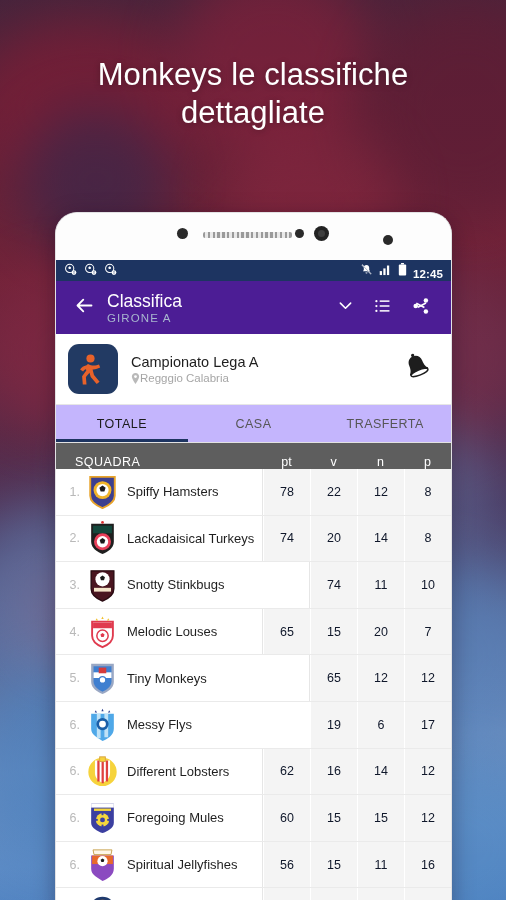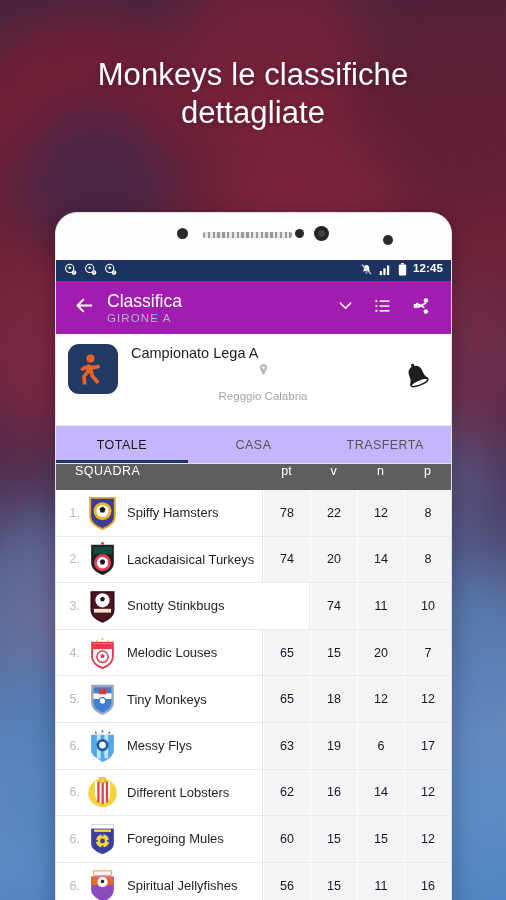--- a/index.html
+++ b/index.html
@@ -76,66 +76,66 @@
     border-radius: 2px;
   }
 
   
   #statusbar {
     height: 21px; background: #1d3461;
     display: flex; align-items: center; padding: 0 8px;
     color: #ffffff;
   }
   .sb-left { display: flex; gap: 7px; align-items: center; }
-  .sb-right { margin-left: auto; display: flex; gap: 6px; align-items: flex-start; }
+  .sb-right { margin-left: auto; display: flex; gap: 6px; align-items: flex-end; }
   #sb-time { font-size: 11.5px; font-weight: 700; letter-spacing: .1px; }
 
   
   #appbar {
-    background: #a21caf; color: #fff;
+    background: #4c1d95; color: #fff;
     height: 53px; display: flex; align-items: center; padding: 0 11px;
   }
   #back-btn { width: 34px; display: flex; align-items: center; justify-content: center; cursor: pointer; }
   #titlebox { flex: 1; padding-left: 6px; }
   #appbar-title { font-size: 17.5px; font-weight: 400; line-height: 20px; }
   #appbar-sub { font-size: 11.5px; color: #a8b6cf; letter-spacing: 1.1px; line-height: 14px; }
   .bar-icon { width: 38px; display: flex; align-items: center; justify-content: center; cursor: pointer; }
 
   
   #comp-card {
-    background: #fff; display: flex; 
-    padding: 10px 12px; border-bottom: 1px solid #e6e6e6; height: 92px;
+    background: #fff; display: flex; align-items: center;
+    padding: 10px 12px; border-bottom: 1px solid #e6e6e6; height: 71px;
   }
   #comp-logo {
     width: 50px; height: 50px; border-radius: 11px; background: #223a63;
     flex: none; position: relative; overflow: hidden;
   }
   #comp-meta { flex: 1; padding-left: 13px; min-width: 0; }
   #comp-name { font-size: 14.5px; color: #1e1e1e; line-height: 18px; }
   #comp-sport { font-size: 11.5px; color: #3b3b3b; font-style: italic; line-height: 15px; }
-  #comp-place-row { display: flex; align-items: center; gap: 12px; line-height: 15px; flex-direction: column; }
+  #comp-place-row { display: flex; align-items: center; gap: 0; line-height: 15px; }
   #comp-place { font-size: 11.5px; color: #a6a6a6; }
   #bell-btn { width: 44px; display: flex; align-items: center; justify-content: center; cursor: pointer; }
 
   
   #tabs { display: flex; background: #c4b5fd; border-bottom: 1px solid #e2e2e2; height: 38px; }
   .tab {
     flex: 1; display: flex; align-items: center; justify-content: center;
     font-size: 12.5px; color: #565656; letter-spacing: .45px; cursor: pointer;
     position: relative;
   }
   .tab.active { color: #1b1b1b; }
   .tab.active::after {
     content: ""; position: absolute; left: 0; right: 0; bottom: 0;
     height: 3px; background: #1d3461;
   }
 
   
   #thead {
-    display: flex; align-items: flex-start; background: #5e5e5e; color: #fff;
+    display: flex; align-items: flex-end; background: #5e5e5e; color: #fff;
     height: 26px; font-size: 12.5px;
   }
   #thead .th-team { flex: 1; padding-left: 19px; letter-spacing: .5px; }
   .th-stat { width: 47px; text-align: center; }
 
   .trow {
     display: flex; align-items: center; background: #fff;
     border-bottom: 1px solid #eaeaea; height: 46.6px;
   }
   .trow .cell-team { flex: 1; display: flex; align-items: center; min-width: 0; }
@@ -426,40 +426,38 @@
               <path d="M4 3h24v19c0 7-7 11-12 13C11 33 4 29 4 22z" fill="#9aa8c4"></path>
               <path d="M6.5 5.5h19v16c0 6-6 9.5-9.5 11-3.5-1.5-9.5-5-9.5-11z" fill="#3f7fd0"></path>
               <rect x="6.5" y="12" width="19" height="6" fill="#fff"></rect>
               <rect x="12" y="7" width="8" height="6" fill="#d63b3b"></rect>
               <circle cx="16" cy="20" r="3.4" fill="#fff" stroke="#3f7fd0" stroke-width="1.2"></circle>
             </svg>
         </div>
         <div class="tname">Tiny Monkeys</div>
       </div>
       <div class="stat first">65</div>
-      <div class="stat">18</div>
       <div class="stat">12</div>
       <div class="stat">12</div>
     </div>
 
     <div class="trow">
       <div class="cell-team">
         <div class="rank">6.</div>
         <div class="crest">
           <svg width="31" height="34" viewBox="0 0 32 36">
               <path d="M4 6h24v16c0 7-7 11-12 13C11 31 4 29 4 22z" fill="#4fa8e8"></path>
               <path d="M10 6h4v26h-4zM18 6h4v25h-4z" fill="#bfe2f7"></path>
               <circle cx="16" cy="17" r="6.5" fill="#1b5fa8"></circle>
               <circle cx="16" cy="17" r="3.6" fill="#fff"></circle>
               <path d="M9 2.5l1.1 2.4-2.4-.5zM16 .8l1.2 2.6h-2.4zM23 2.5l-1.1 2.4 2.4-.5z" fill="#2a3f8f"></path>
             </svg>
         </div>
         <div class="tname">Messy Flys</div>
       </div>
-      <div class="stat first">63</div>
       <div class="stat">19</div>
       <div class="stat">6</div>
       <div class="stat">17</div>
     </div>
 
     <div class="trow">
       <div class="cell-team">
         <div class="rank">6.</div>
         <div class="crest">
           <svg width="31" height="34" viewBox="0 0 32 36">

